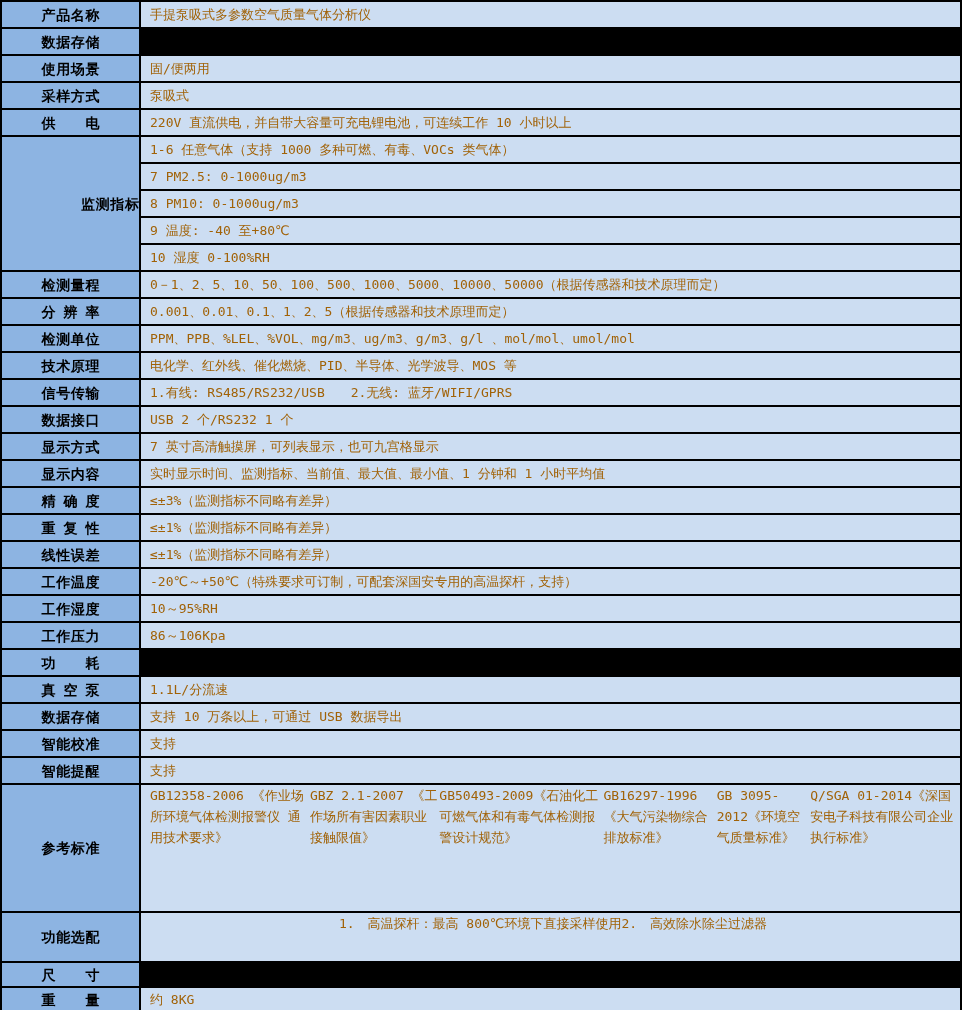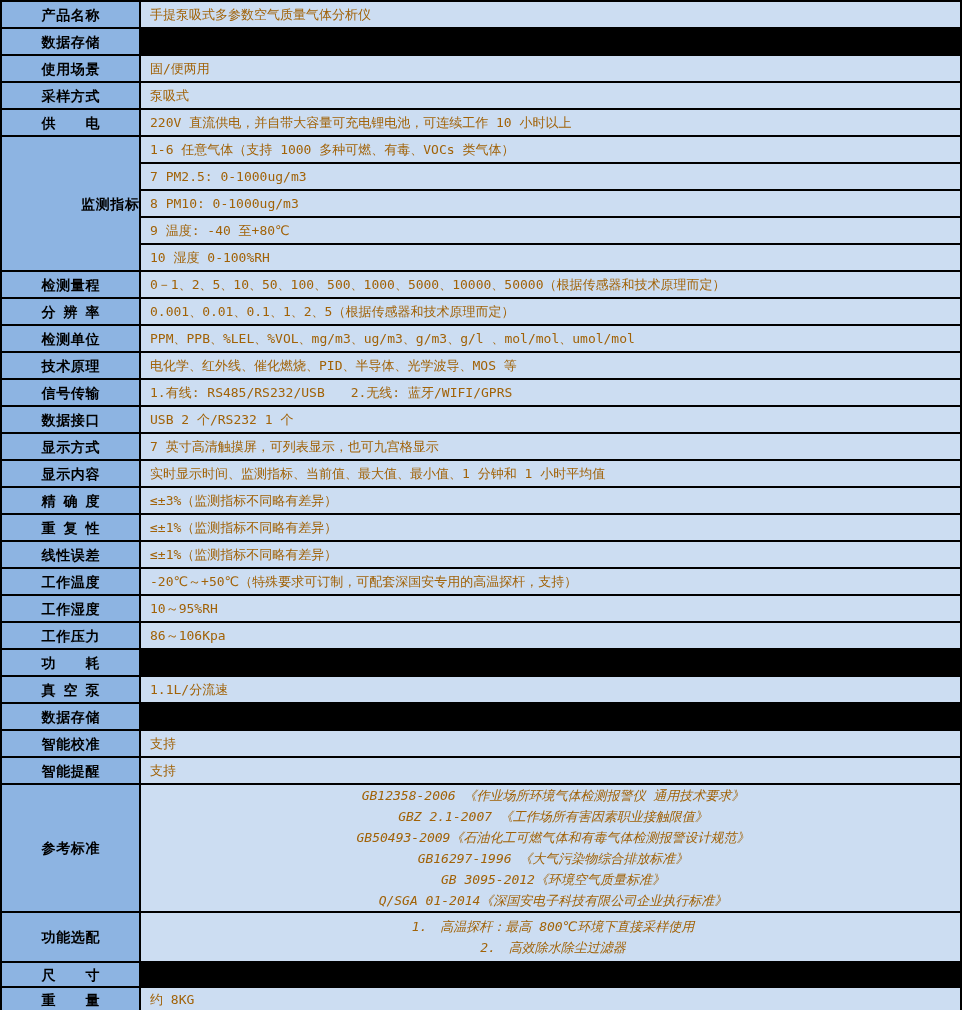--- a/index.html
+++ b/index.html
@@ -32,21 +32,21 @@
     grid-column:2;
     background:#CCDDF2;
     display:flex;align-items:center;
     padding:0 4px 0 9px;
     font-size:13px;color:#a16207;
     font-family:"DejaVu Sans Mono","DejaVu Sans",monospace;
     white-space:pre-wrap;
     overflow:hidden;
   }
   .vcell.multiline{
-    flex-direction:column;align-items:center;justify-content:center;font-style:italic;
+    flex-direction:row;align-items:flex-start;justify-content:center;
   }
   .vcell.multiline div{line-height:21px;}
 </style>
 </head>
 <body>
 
 <div class="spec-table">
 
   <div class="lcell">
       <span class="lbl">产品名称</span>
@@ -156,20 +156,21 @@
     </div>
 
   <div class="lcell">
       <span class="lbl">真空泵</span>
     </div>
   <div class="vcell"><span>1.1L/分流速</span></div>
 
   <div class="lcell">
       <span class="lbl">数据存储</span>
     </div>
+  <div class="vcell"><span>支持 10 万条以上，可通过 USB 数据导出</span></div>
 
   <div class="lcell">
       <span class="lbl">智能校准</span>
     </div>
   <div class="vcell"><span>支持</span></div>
 
   <div class="lcell">
       <span class="lbl">智能提醒</span>
     </div>
   <div class="vcell"><span>支持</span></div>

